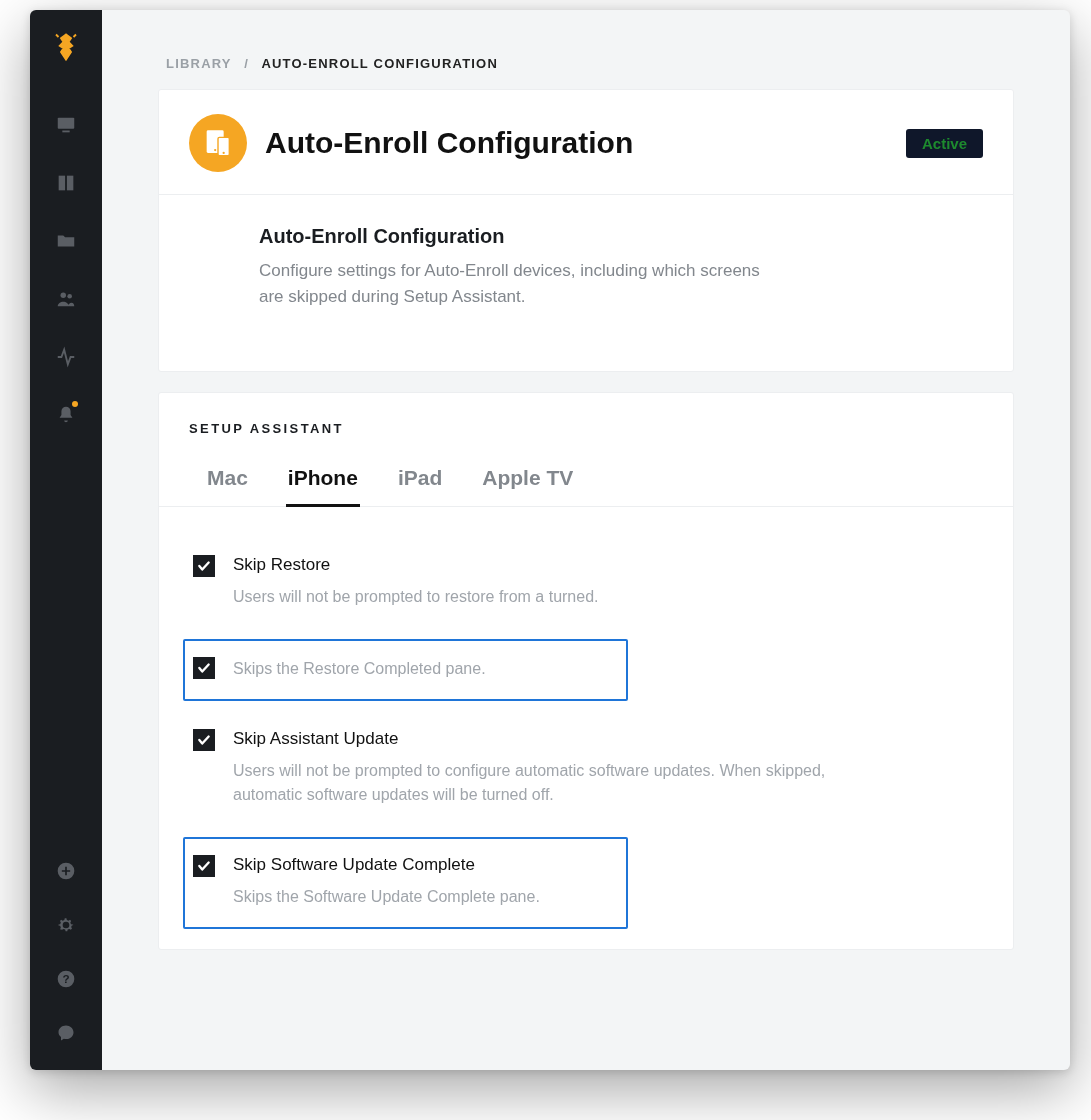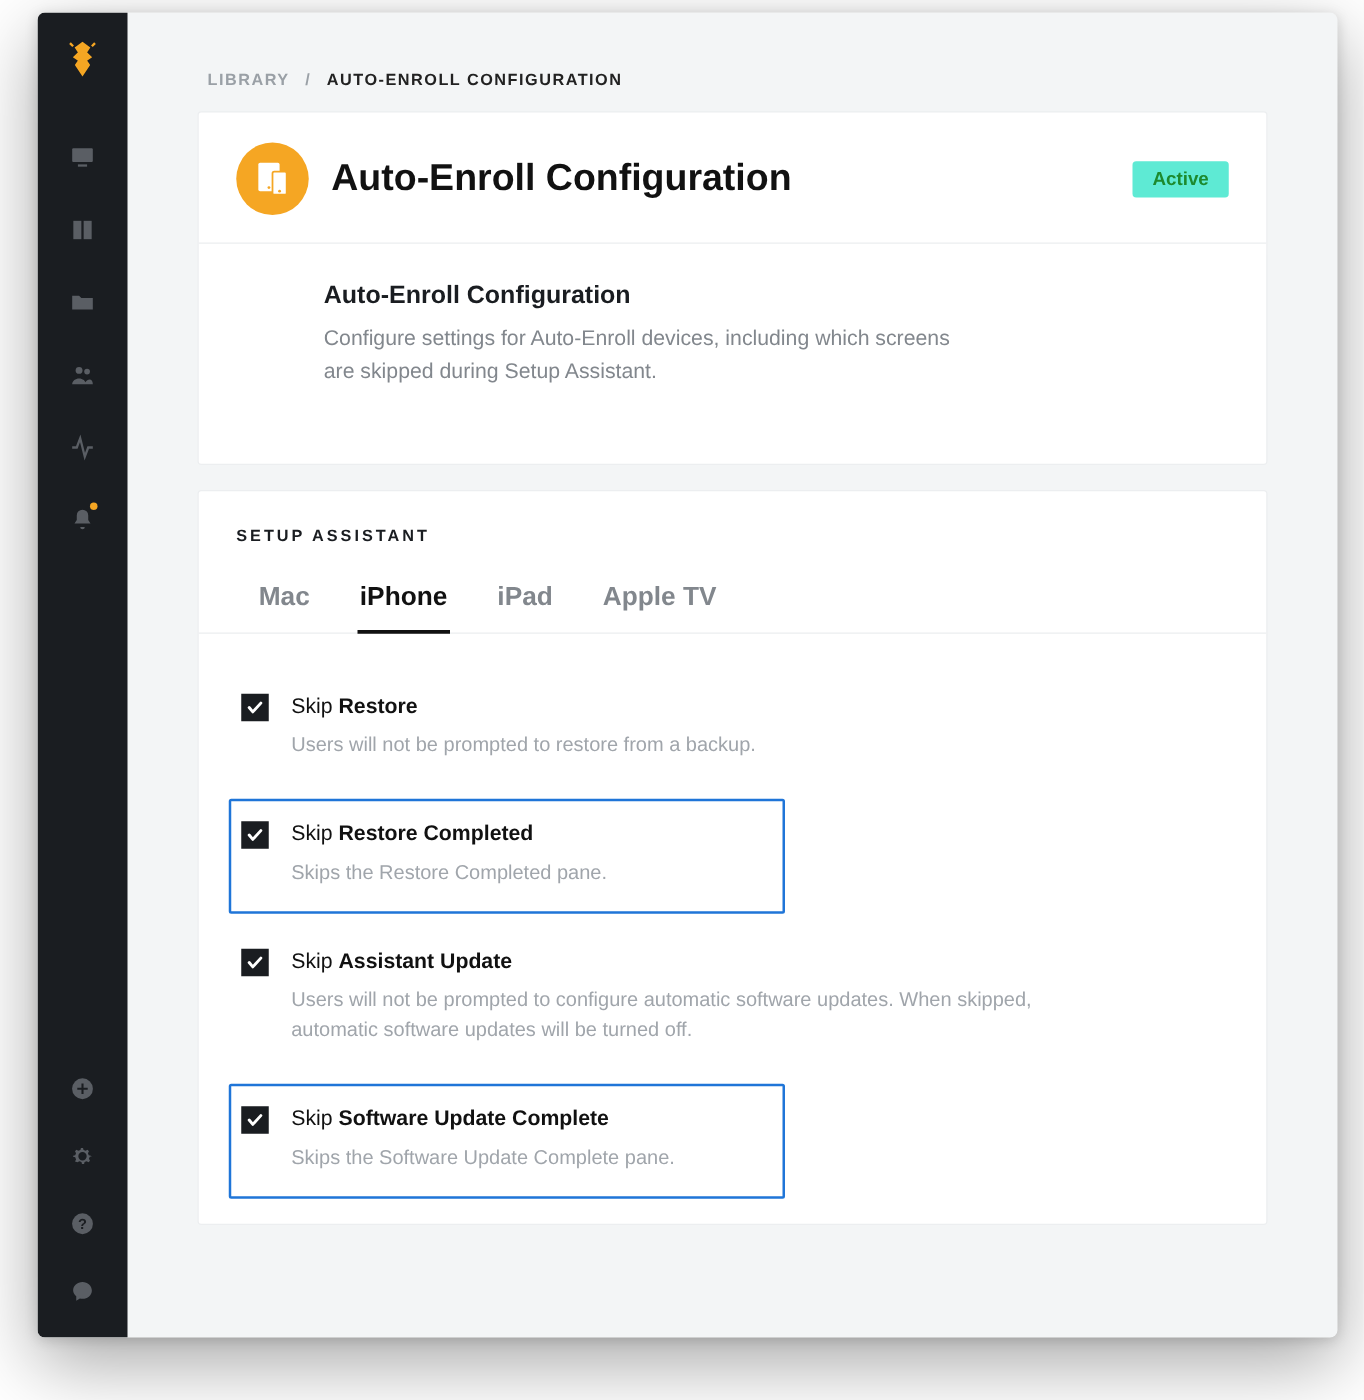--- a/index.html
+++ b/index.html
@@ -98,21 +98,21 @@
   flex-shrink: 0;
 }
 .icon-circle svg { width: 34px; height: 34px; fill: #fff; }
 .page-title {
   font-size: 30px;
   font-weight: 800;
   color: #111;
 }
 .status-badge {
   margin-left: auto;
-  background: #5eead4;
+  background: #0f172a;
   color: #1d8a2e;
   font-weight: 700;
   font-size: 15px;
   padding: 6px 16px;
   border-radius: 3px;
 }
 .card-body {
   padding: 30px 30px 60px 100px;
 }
 .card-body h3 {
@@ -182,21 +182,21 @@
   cursor: pointer;
 }
 .checkbox svg { width: 14px; height: 14px; stroke: #fff; }
 .option-text { flex: 1; }
 .option-label {
   font-size: 17px;
   color: #111;
   margin-bottom: 10px;
 }
 .option-label .prefix { font-weight: 400; }
-.option-label .bold { font-weight: 700; }
+.option-label .bold { font-weight: 400; }
 .option-desc {
   font-size: 16px;
   color: #a0a5ab;
   line-height: 1.5;
   max-width: 640px;
 }
 </style>
 </head>
 <body>
 
@@ -308,34 +308,31 @@
         <div class="option-row">
           <div class="checkbox">
             <svg viewBox="0 0 24 24" fill="none" stroke-width="4" stroke-linecap="round" stroke-linejoin="round">
                 <polyline points="4 12 9 18 20 6"></polyline>
               </svg>
           </div>
           <div class="option-text">
             <div class="option-label">
               <span class="prefix">Skip </span><span class="bold">Restore</span>
             </div>
-            <div class="option-desc">Users will not be prompted to restore from a backup.</div>
+            <div class="option-desc">Users will not be prompted to restore from a turned.</div>
           </div>
         </div>
 
         <div class="option-row highlight">
           <div class="checkbox">
             <svg viewBox="0 0 24 24" fill="none" stroke-width="4" stroke-linecap="round" stroke-linejoin="round">
                 <polyline points="4 12 9 18 20 6"></polyline>
               </svg>
           </div>
           <div class="option-text">
-            <div class="option-label">
-              <span class="prefix">Skip </span><span class="bold">Restore Completed</span>
-            </div>
             <div class="option-desc">Skips the Restore Completed pane.</div>
           </div>
         </div>
 
         <div class="option-row">
           <div class="checkbox">
             <svg viewBox="0 0 24 24" fill="none" stroke-width="4" stroke-linecap="round" stroke-linejoin="round">
                 <polyline points="4 12 9 18 20 6"></polyline>
               </svg>
           </div>

